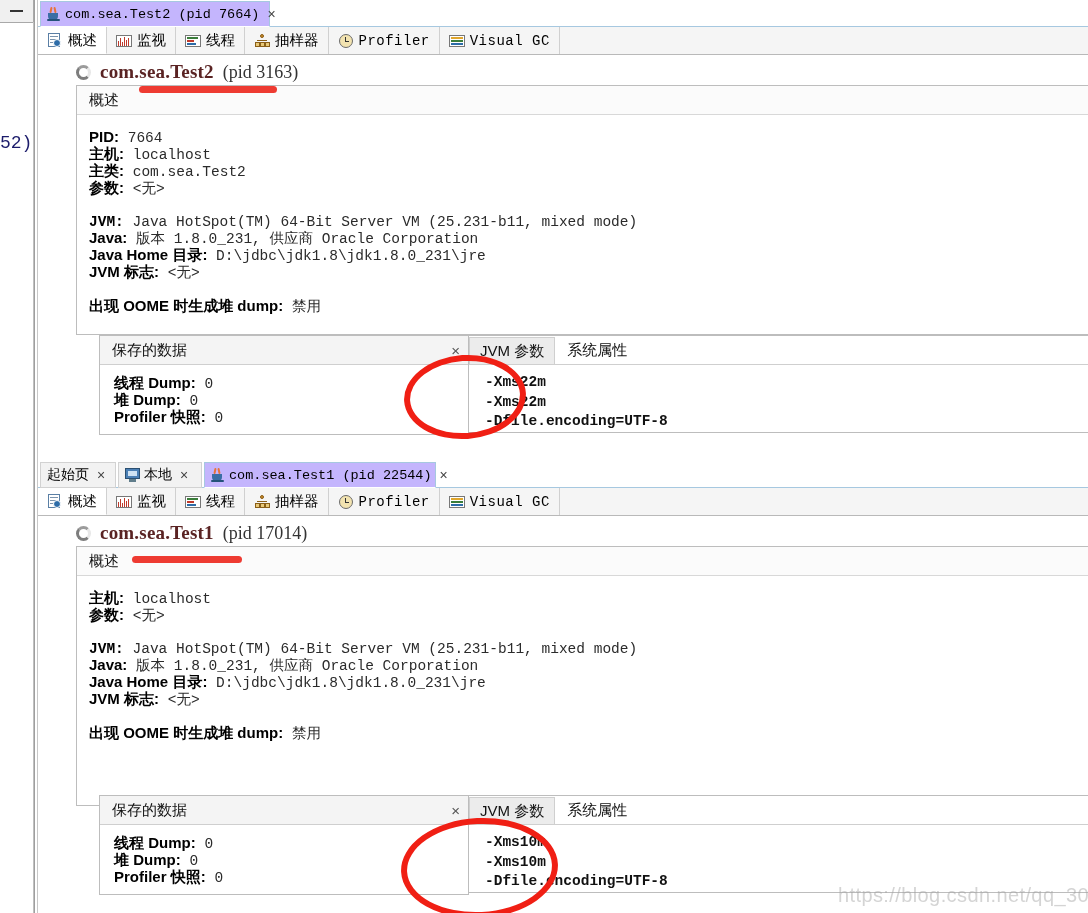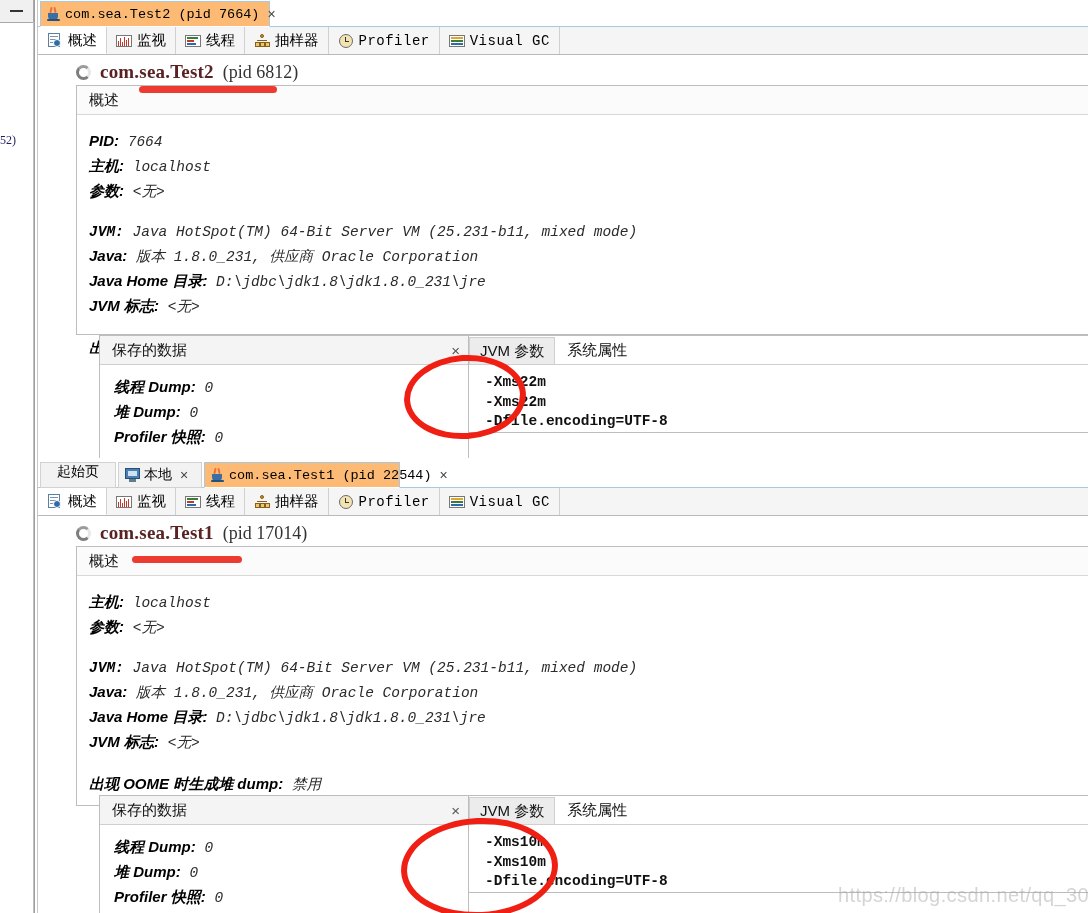--- a/index.html
+++ b/index.html
@@ -15,43 +15,43 @@
   
   .gutter{position:absolute;left:0;top:0;width:34px;height:913px;background:#ffffff;}
   .gutter-btn{
     position:absolute;left:0;top:0;width:33px;height:22px;
     background:#f0f0f0;border-right:1px solid #a9a9a9;border-bottom:1px solid #a9a9a9;
     display:flex;align-items:center;justify-content:center;
   }
   .gutter-btn .dash{width:13px;height:2px;background:#333;}
   .gutter-text{
     position:absolute;left:0px;top:133px;width:33px;
-    font-family:Liberation Serif, serif;
-    font-size:12px;color:#1c1c6b;letter-spacing:0px;
+    font-family:Liberation Mono, monospace;
+    font-size:18px;color:#1c1c6b;letter-spacing:0px;
   }
   .gutter-line{position:absolute;left:33px;top:22px;width:1px;height:891px;background:#c0c0c0;}
 
   
   .win{position:absolute;background:#ffffff;}
   .win1{left:34px;top:0px;width:1054px;height:458px;}
   .win2{left:34px;top:458px;width:1054px;height:455px;}
 
   .win-border-l{position:absolute;left:0;top:0;width:1px;height:100%;background:#9f9f9f;}
   .win-border-l2{position:absolute;left:3px;top:0;width:1px;height:100%;background:#c8c8c8;}
 
   
   .tabstrip{position:absolute;left:4px;top:0;right:0;height:27px;background:#ffffff;}
   .tabstrip .strip-underline{position:absolute;left:0;bottom:0;height:1px;width:100%;background:#a6c8e0;}
   .doctab{
     position:absolute;top:1px;height:26px;box-sizing:border-box;
     display:flex;align-items:center;gap:4px;padding:0 6px;
     font-family:"Liberation Mono","DejaVu Sans Mono",monospace;
     font-size:13.5px;color:#000;white-space:nowrap;
   }
-  .doctab.active{background:#fdba74;border:1px solid #a6c8e0;border-bottom:1px solid #fff;}
+  .doctab.active{background:#c4b5fd;border:1px solid #a6c8e0;border-bottom:1px solid #fff;}
   .doctab.inactive{background:#f2f2f2;border:1px solid #d2d2d2;}
   .doctab .tclose{font-size:14px;color:#444;margin-left:4px;font-family:"Liberation Sans",sans-serif;}
   .doctab .tlabel-cn{font-family:"Liberation Sans","DejaVu Sans",sans-serif;font-size:14px;}
 
   
   .icon-java{width:14px;height:15px;position:relative;display:inline-block;flex:none;}
   .icon-java .cup{position:absolute;left:1px;top:6px;width:10px;height:7px;background:#3a6ea5;border-radius:0 0 4px 4px;}
   .icon-java .plate{position:absolute;left:0px;top:12px;width:13px;height:2px;background:#24527a;border-radius:1px;}
   .icon-java .steam1{position:absolute;left:3px;top:0px;width:2px;height:6px;background:#e8733a;border-radius:1px;transform:rotate(12deg);}
   .icon-java .steam2{position:absolute;left:7px;top:0px;width:2px;height:6px;background:#e8733a;border-radius:1px;transform:rotate(-12deg);}
@@ -122,21 +122,21 @@
   .sec-title{
     height:28px;line-height:28px;padding-left:12px;
     background:#fbfbfb;border-bottom:1px solid #d8d8d8;
     font-size:15px;color:#111;
     font-family:"Liberation Sans","DejaVu Sans",sans-serif;
   }
   .sec-body{padding:14px 0 10px 12px;}
 
   .kv{
     font-family:"Liberation Mono","DejaVu Sans Mono",monospace;
-    font-size:14.5px;line-height:23px;color:#111;white-space:nowrap;font-style:italic;
+    font-size:14.5px;line-height:16px;color:#111;white-space:nowrap;
   }
   .kv b{font-weight:bold;color:#000;}
   .kv .v{color:#2b2b2b;font-weight:normal;}
   .kv.cn b{font-family:"Liberation Sans","DejaVu Sans",sans-serif;font-size:15px;}
   .spacer{height:17px;}
 
   
   .panels{position:absolute;left:42px;display:flex;align-items:flex-start;margin-left:23px;}
   .panel{border:1px solid #bdbdbd;background:#fff;box-sizing:border-box;position:relative;}
   .panel-head{
@@ -262,28 +262,29 @@
           <span class="g" style="top:9px;background:#2d6ca8"></span>
         </span>
         <span>Visual GC</span>
       </div>
       <div class="vtab filler"></div>
     </div>
 
     <div class="proc-head" style="top:61px;left:42px;">
       <div class="spinner"></div>
       <div class="proc-title">com.sea.Test2</div>
-      <div class="proc-pid">(pid 6812)</div>
+      <div class="proc-pid">(pid 3163)</div>
     </div>
 
     <div class="sec" style="top:85px;height:248px;">
       <div class="sec-title">概述</div>
       <div class="sec-body">
         <div class="kv cn"><b>PID:</b> <span class="v">7664</span></div>
         <div class="kv cn"><b>主机:</b> <span class="v">localhost</span></div>
+        <div class="kv cn"><b>主类:</b> <span class="v">com.sea.Test2</span></div>
         <div class="kv cn"><b>参数:</b> <span class="v">&lt;无&gt;</span></div>
         <div class="spacer"></div>
         <div class="kv"><b>JVM:</b> <span class="v">Java HotSpot(TM) 64-Bit Server VM (25.231-b11, mixed mode)</span></div>
         <div class="kv cn"><b>Java:</b> <span class="v">版本 1.8.0_231, 供应商 Oracle Corporation</span></div>
         <div class="kv cn"><b>Java Home 目录:</b> <span class="v">D:\jdbc\jdk1.8\jdk1.8.0_231\jre</span></div>
         <div class="kv cn"><b>JVM 标志:</b> <span class="v">&lt;无&gt;</span></div>
         <div class="spacer"></div>
         <div class="kv cn"><b>出现 OOME 时生成堆 dump:</b> <span class="v">禁用</span></div>
       </div>
     </div>
@@ -316,35 +317,35 @@
 
     <div class="underline-red" style="left:105px;top:86px;width:138px;"></div>
   </div>
 
   <div class="win win2">
     <div class="win-border-l"></div>
     <div class="win-border-l2"></div>
 
     <div class="tabstrip" style="top:3px;">
       <div class="strip-underline"></div>
-      <div class="doctab inactive" style="left:2px;width:76px;flex-direction:column;">
+      <div class="doctab inactive" style="left:2px;width:76px;">
         <span class="tlabel-cn">起始页</span>
         <span class="tclose">×</span>
       </div>
       <div class="doctab inactive" style="left:80px;width:84px;">
         <span class="icon-monitor">
           <span class="scr">
               <i></i>
             </span>
             <span class="base"></span>
         </span>
         <span class="tlabel-cn">本地</span>
         <span class="tclose">×</span>
       </div>
-      <div class="doctab active" style="left:166px;width:196px;">
+      <div class="doctab active" style="left:166px;width:232px;">
         <span class="icon-java">
           <span class="steam1"></span>
             <span class="steam2"></span>
             <span class="cup"></span>
             <span class="plate"></span>
         </span>
         <span>com.sea.Test1 (pid 22544)</span>
         <span class="tclose">×</span>
       </div>
     </div>

